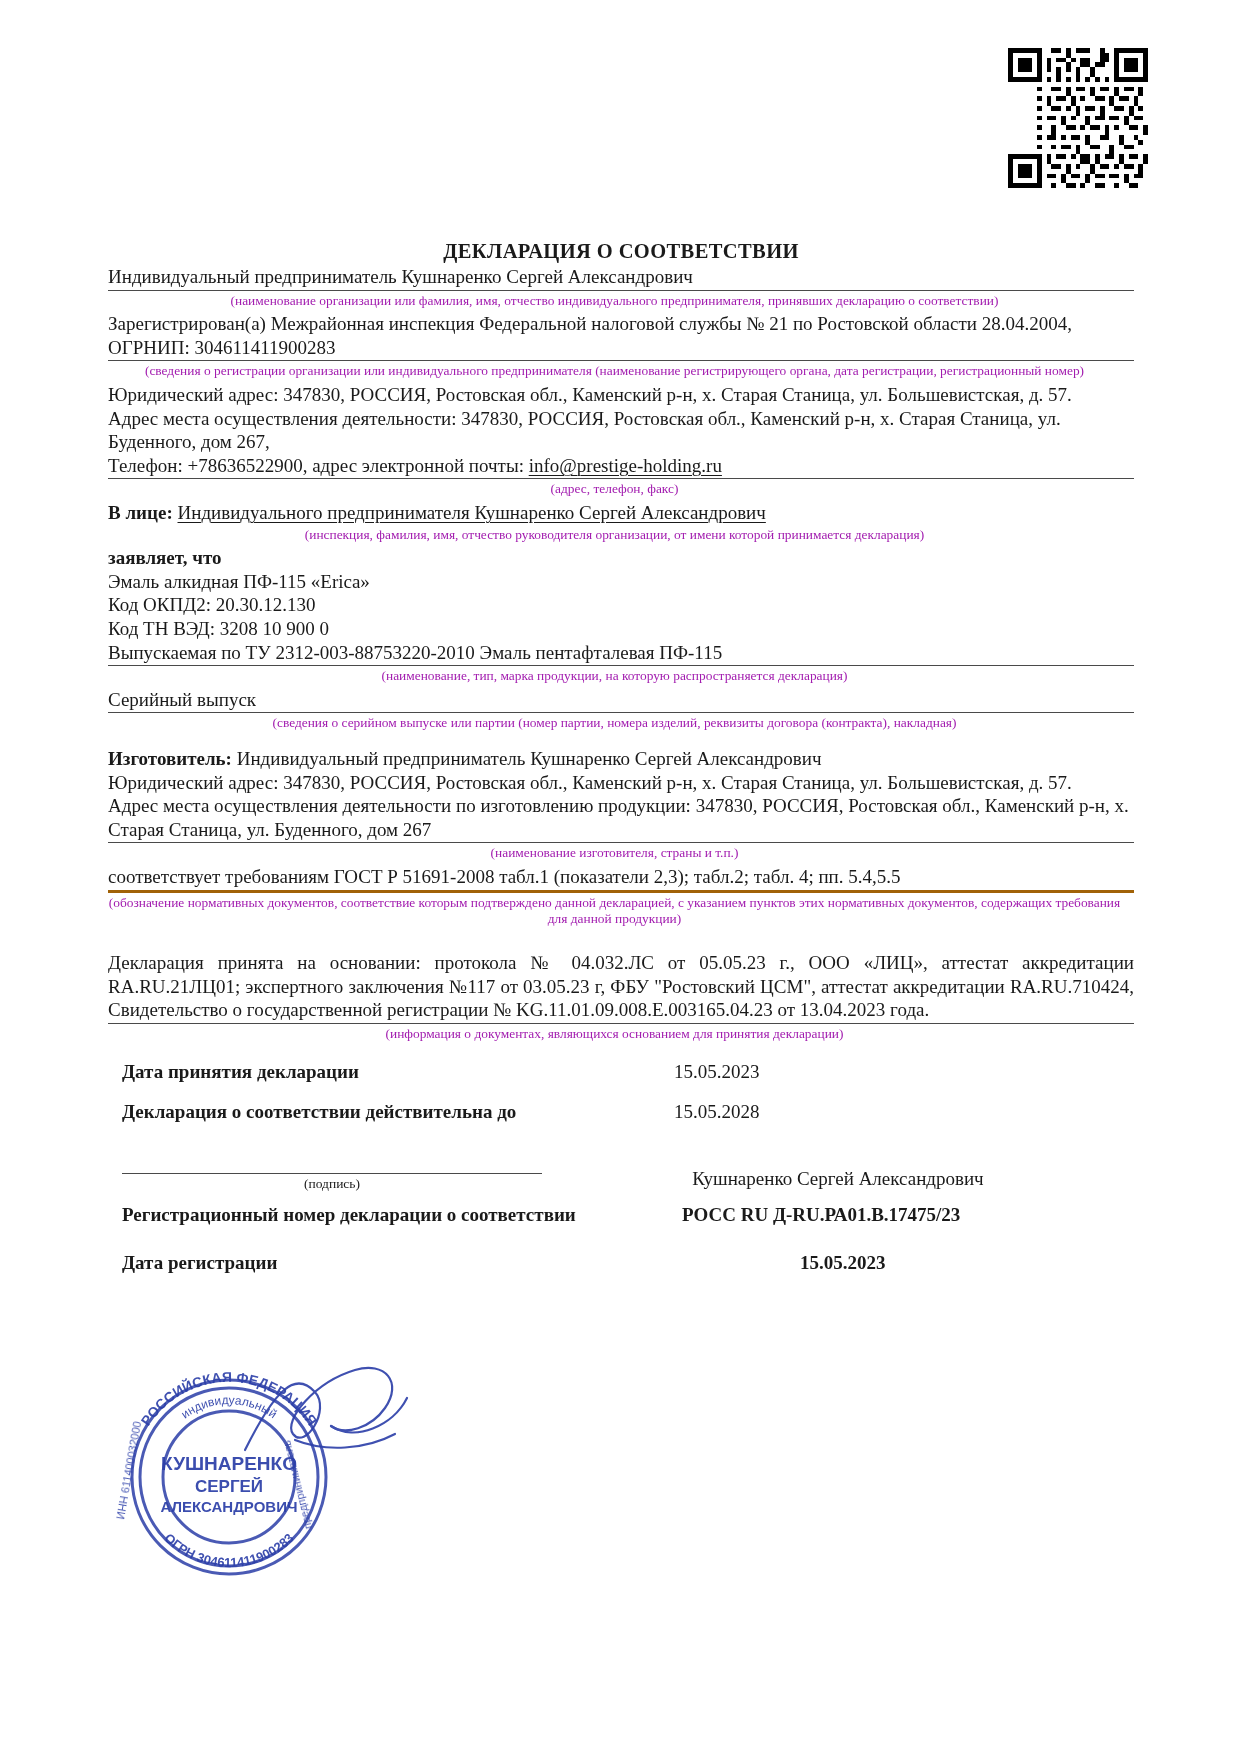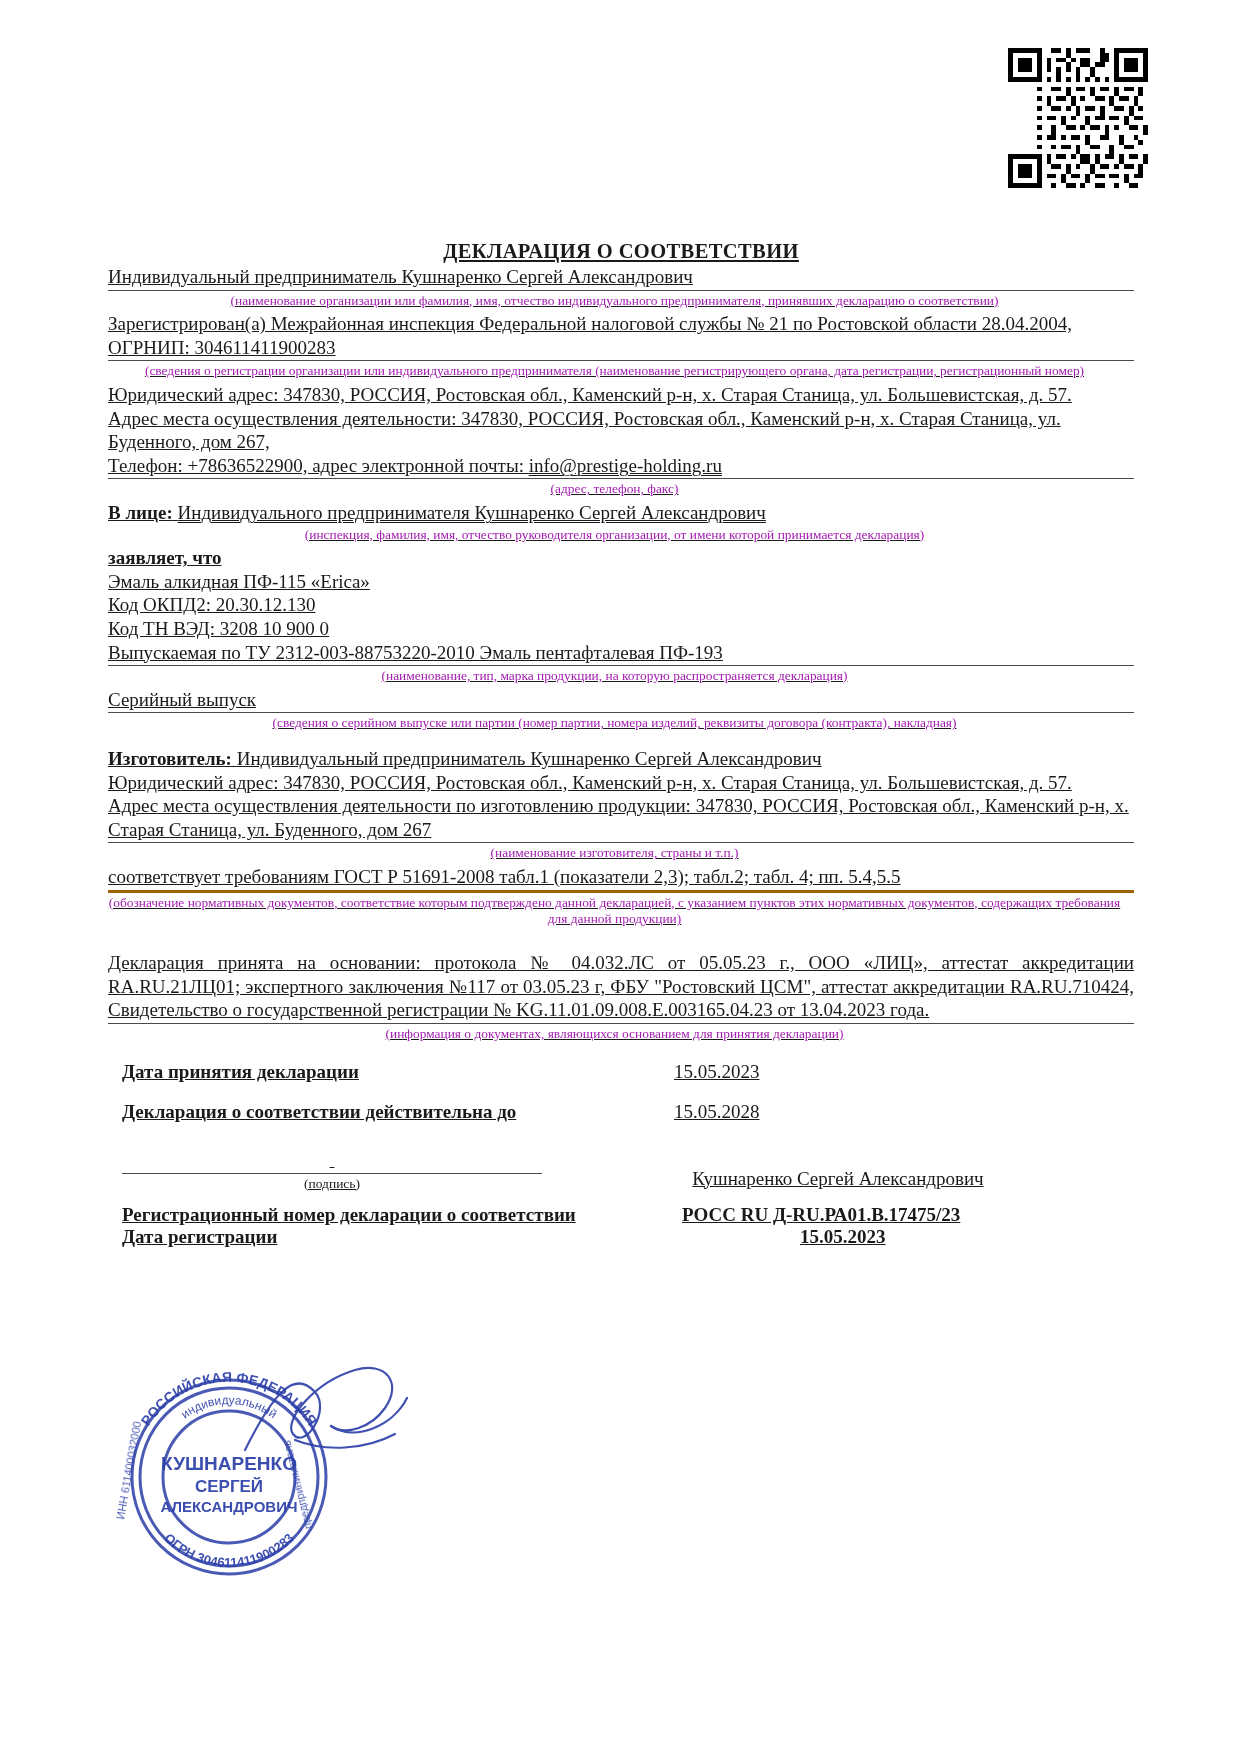--- a/index.html
+++ b/index.html
@@ -29,21 +29,20 @@
     height: 140px;
   }
   .qr-wrap svg { display: block; width: 140px; height: 140px; }
 
   
   .content {
     position: absolute;
     left: 108px;
     right: 106px;
     top: 240px;
-    text-decoration: underline;
   }
   .doc-title {
     text-align: center;
     font-weight: bold;
     font-size: 20.5px;
     letter-spacing: 0.4px;
     margin: 0 0 2px 0;
   }
   .line {
     font-size: 19px;
@@ -126,20 +125,21 @@
     display: flex;
     align-items: baseline;
     margin-top: 12px;
     font-size: 19px;
   }
   .reg-label { font-weight: bold; padding-left: 14px; width: 560px; flex: 0 0 560px;}
   .reg-value { font-weight: bold; }
   .date-row {
     display: flex;
     align-items: baseline;
+    margin-top: 26px;
     font-size: 19px;
   }
   .date-label { font-weight: bold; padding-left: 14px; width: 560px; flex: 0 0 560px;}
   .date-value { font-weight: bold; padding-left: 118px;}
 
   
   .stamp {
     position: absolute;
     left: 104px;
     top: 1352px;
@@ -326,21 +326,21 @@
     <div class="line">
       <span class="b">В лице:</span>
       <span class="u">Индивидуального предпринимателя Кушнаренко Сергей Александрович</span>
     </div>
     <div class="caption">(инспекция, фамилия, имя, отчество руководителя организации, от имени которой принимается декларация)</div>
 
     <div class="line b">заявляет, что</div>
     <div class="line">Эмаль алкидная ПФ-115 «Erica»</div>
     <div class="line">Код ОКПД2: 20.30.12.130</div>
     <div class="line">Код ТН ВЭД: 3208 10 900 0</div>
-    <div class="line">Выпускаемая по ТУ 2312-003-88753220-2010 Эмаль пентафталевая ПФ-193</div>
+    <div class="line">Выпускаемая по ТУ 2312-003-88753220-2010 Эмаль пентафталевая ПФ-115</div>
     <div class="rule"></div>
     <div class="caption">(наименование, тип, марка продукции, на которую распространяется декларация)</div>
 
     <div class="line">Серийный выпуск</div>
     <div class="rule"></div>
     <div class="caption">(сведения о серийном выпуске или партии (номер партии, номера изделий, реквизиты договора (контракта), накладная)</div>
 
     <div class="gap-md"></div>
 
     <div class="line">

